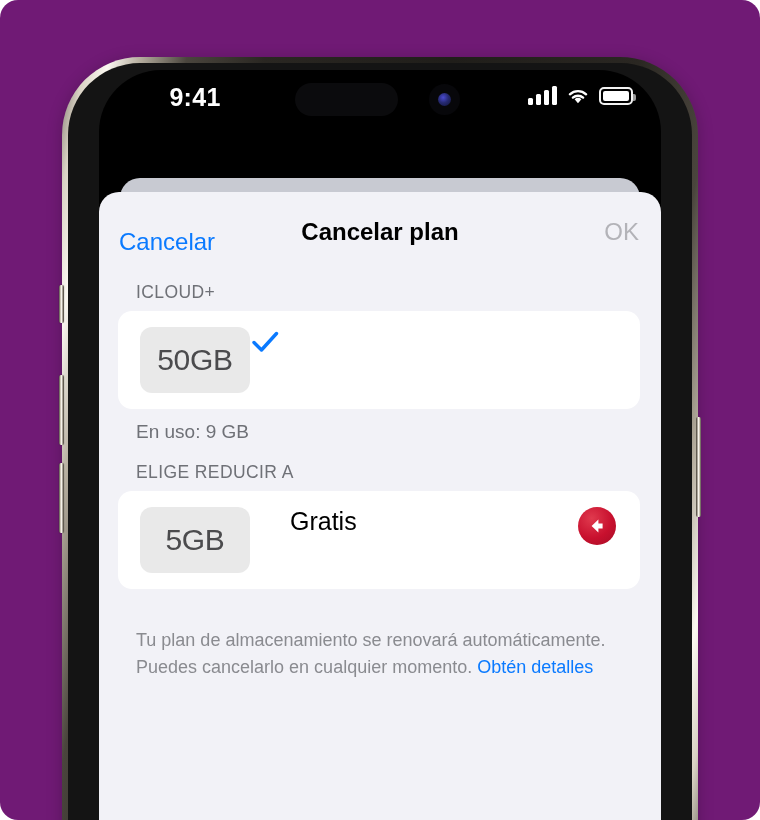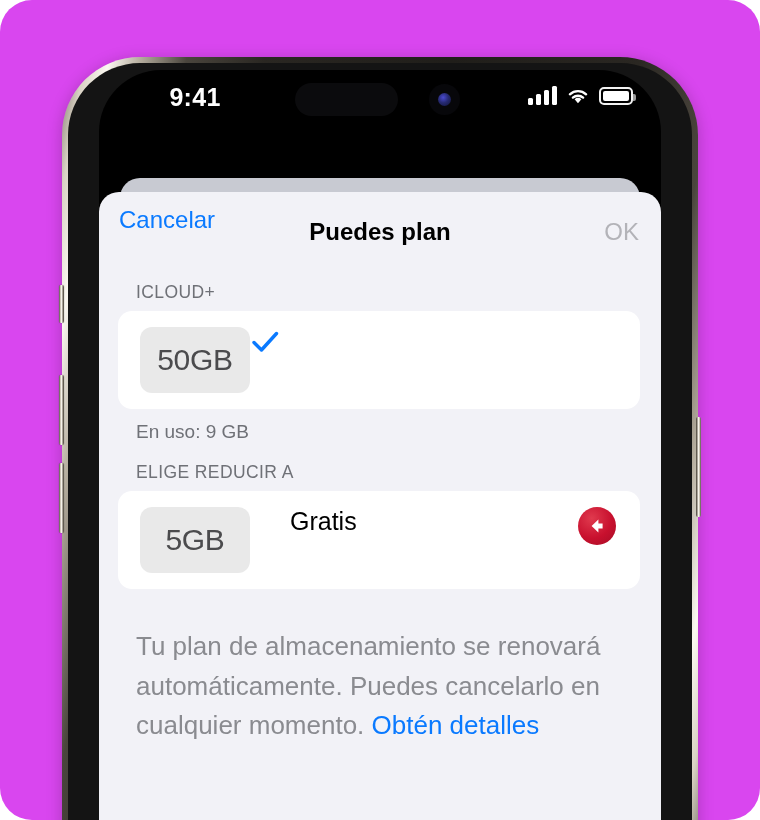--- a/index.html
+++ b/index.html
@@ -13,22 +13,22 @@
     overflow: hidden;
     font-family: "Liberation Sans", sans-serif;
     -webkit-font-smoothing: antialiased;
   }
 
   
   #page-card {
     position: absolute;
     left: 0; top: 0;
     width: 760px; height: 820px;
-    background: #d946ef;
-    border-radius: 32px;
+    background: #701a75;
+    border-radius: 18px;
     overflow: hidden;
   }
 
   
   #phone {
     position: absolute;
     left: 62px;
     top: 57px;
     width: 636px;
     height: 820px;
@@ -184,21 +184,21 @@
     overflow: hidden;
   }
 
   
   #nav-bar {
     position: relative;
     height: 72px;
   }
   #nav-cancel {
     position: absolute;
-    left: 20px; top: 14px;
+    left: 20px; top: 36px;
     font-size: 24px;
     color: #0a7aff;
     cursor: pointer;
   }
   #nav-title {
     position: absolute;
     left: 0; right: 0; top: 26px;
     text-align: center;
     font-size: 24px;
     font-weight: 700;
@@ -278,21 +278,21 @@
     align-items: center;
     justify-content: center;
   }
   .subnote {
     margin: 12px 0 0 37px;
     font-size: 19px;
     color: #6f7177;
   }
   #footer-note {
     margin: 38px 37px 0 37px;
-    font-size: 26px;
+    font-size: 18px;
     line-height: 1.52;
     color: #8a8b90;
   }
   #footer-link {
     color: #0a7aff;
     cursor: pointer;
   }
 </style>
 </head>
 <body>
@@ -331,21 +331,21 @@
           </div>
         </div>
       </div>
 
       <div id="sheet-behind"></div>
 
       <div id="sheet">
 
         <div id="nav-bar">
           <div id="nav-cancel">Cancelar</div>
-          <div id="nav-title">Puedes plan</div>
+          <div id="nav-title">Cancelar plan</div>
           <div id="nav-ok">OK</div>
         </div>
 
         <div class="section-header">ICLOUD+</div>
 
         <div class="card">
           <div class="storage-badge">50GB</div>
           <svg class="checkmark" viewBox="0 0 30 30">
             <path d="M4 15.5 L11.5 23 L26.5 6.5" stroke="#0a7aff" stroke-width="3.4" fill="none" stroke-linecap="round" stroke-linejoin="round"></path>
           </svg>

